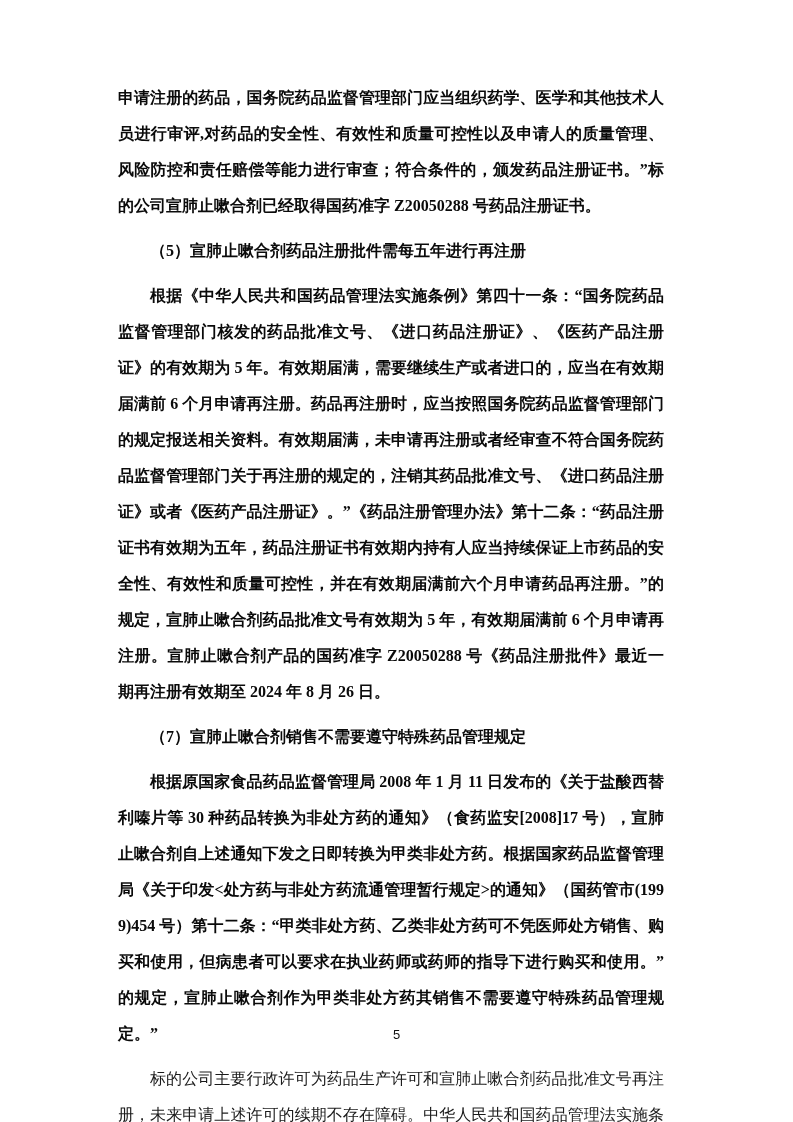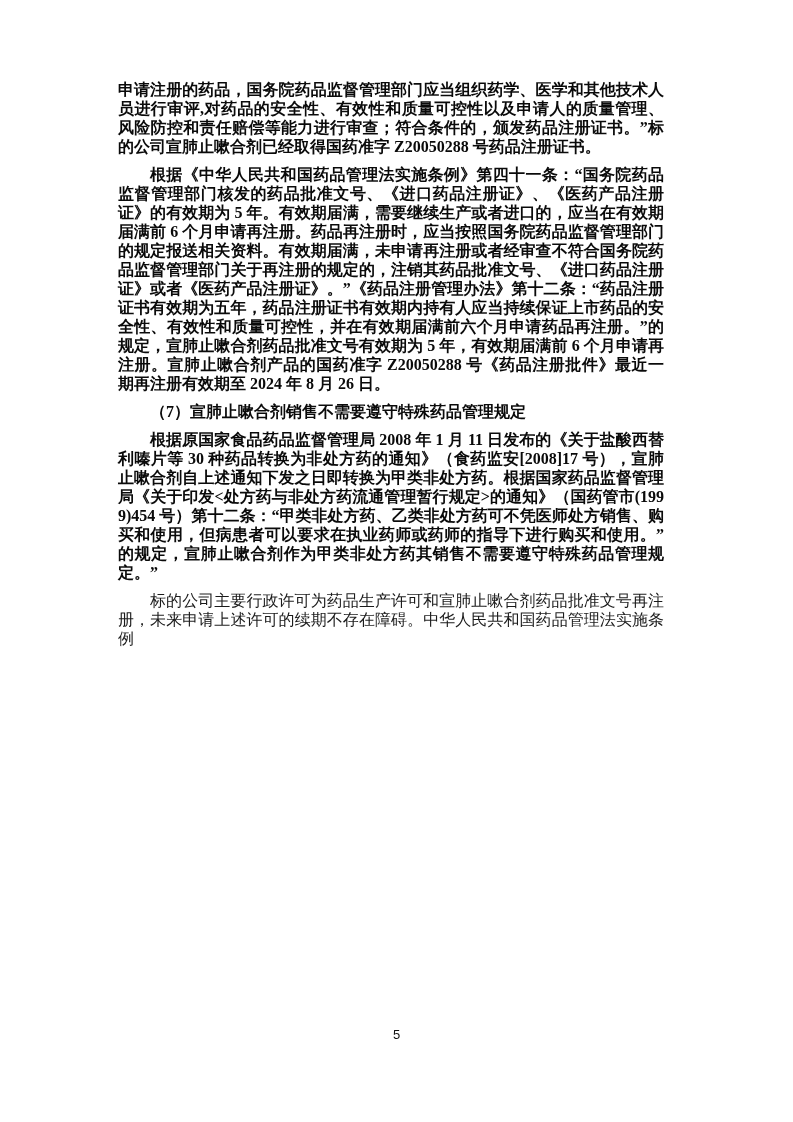--- a/index.html
+++ b/index.html
@@ -17,21 +17,21 @@
     color: #000000;
   }
   .content {
     position: absolute;
     left: 118px;
     top: 80px;
     width: 558px;
   }
   .para {
     font-size: 16px;
-    line-height: 19px;
+    line-height: 36px;
     text-align: justify;
     margin: 0 12px 9px 0;
     word-break: break-all;
   }
   
   .kai {
     font-weight: 700;
     color: #0a0a0a;
   }
   
@@ -67,20 +67,21 @@
   }
 </style>
 </head>
 <body>
 
 <div class="page">
   <div class="content">
 
     <p class="para kai no-indent">申请注册的药品，国务院药品监督管理部门应当组织药学、医学和其他技术人员进行审评,对药品的安全性、有效性和质量可控性以及申请人的质量管理、风险防控和责任赔偿等能力进行审查；符合条件的，颁发药品注册证书。”标的公司宣肺止嗽合剂已经取得国药准字 Z20050288 号药品注册证书。</p>
 
+    <p class="para kai indent heading-block">（5）宣肺止嗽合剂药品注册批件需每五年进行再注册</p>
 
     <p class="para kai indent">根据《中华人民共和国药品管理法实施条例》第四十一条：“国务院药品监督管理部门核发的药品批准文号、《进口药品注册证》、《医药产品注册证》的有效期为 5 年。有效期届满，需要继续生产或者进口的，应当在有效期届满前 6 个月申请再注册。药品再注册时，应当按照国务院药品监督管理部门的规定报送相关资料。有效期届满，未申请再注册或者经审查不符合国务院药品监督管理部门关于再注册的规定的，注销其药品批准文号、《进口药品注册证》或者《医药产品注册证》。”《药品注册管理办法》第十二条：“药品注册证书有效期为五年，药品注册证书有效期内持有人应当持续保证上市药品的安全性、有效性和质量可控性，并在有效期届满前六个月申请药品再注册。”的规定，宣肺止嗽合剂药品批准文号有效期为 5 年，有效期届满前 6 个月申请再注册。宣肺止嗽合剂产品的国药准字 Z20050288 号《药品注册批件》最近一期再注册有效期至 2024 年 8 月 26 日。</p>
 
     <p class="para kai indent heading-block">（7）宣肺止嗽合剂销售不需要遵守特殊药品管理规定</p>
 
     <p class="para kai indent">根据原国家食品药品监督管理局 2008 年 1 月 11 日发布的《关于盐酸西替利嗪片等 30 种药品转换为非处方药的通知》（食药监安[2008]17 号），宣肺止嗽合剂自上述通知下发之日即转换为甲类非处方药。根据国家药品监督管理局《关于印发&lt;处方药与非处方药流通管理暂行规定&gt;的通知》（国药管市(1999)454 号）第十二条：“甲类非处方药、乙类非处方药可不凭医师处方销售、购买和使用，但病患者可以要求在执业药师或药师的指导下进行购买和使用。”的规定，宣肺止嗽合剂作为甲类非处方药其销售不需要遵守特殊药品管理规定。”</p>
 
 
     <p class="para song indent">标的公司主要行政许可为药品生产许可和宣肺止嗽合剂药品批准文号再注册，未来申请上述许可的续期不存在障碍。中华人民共和国药品管理法实施条例</p>
 

